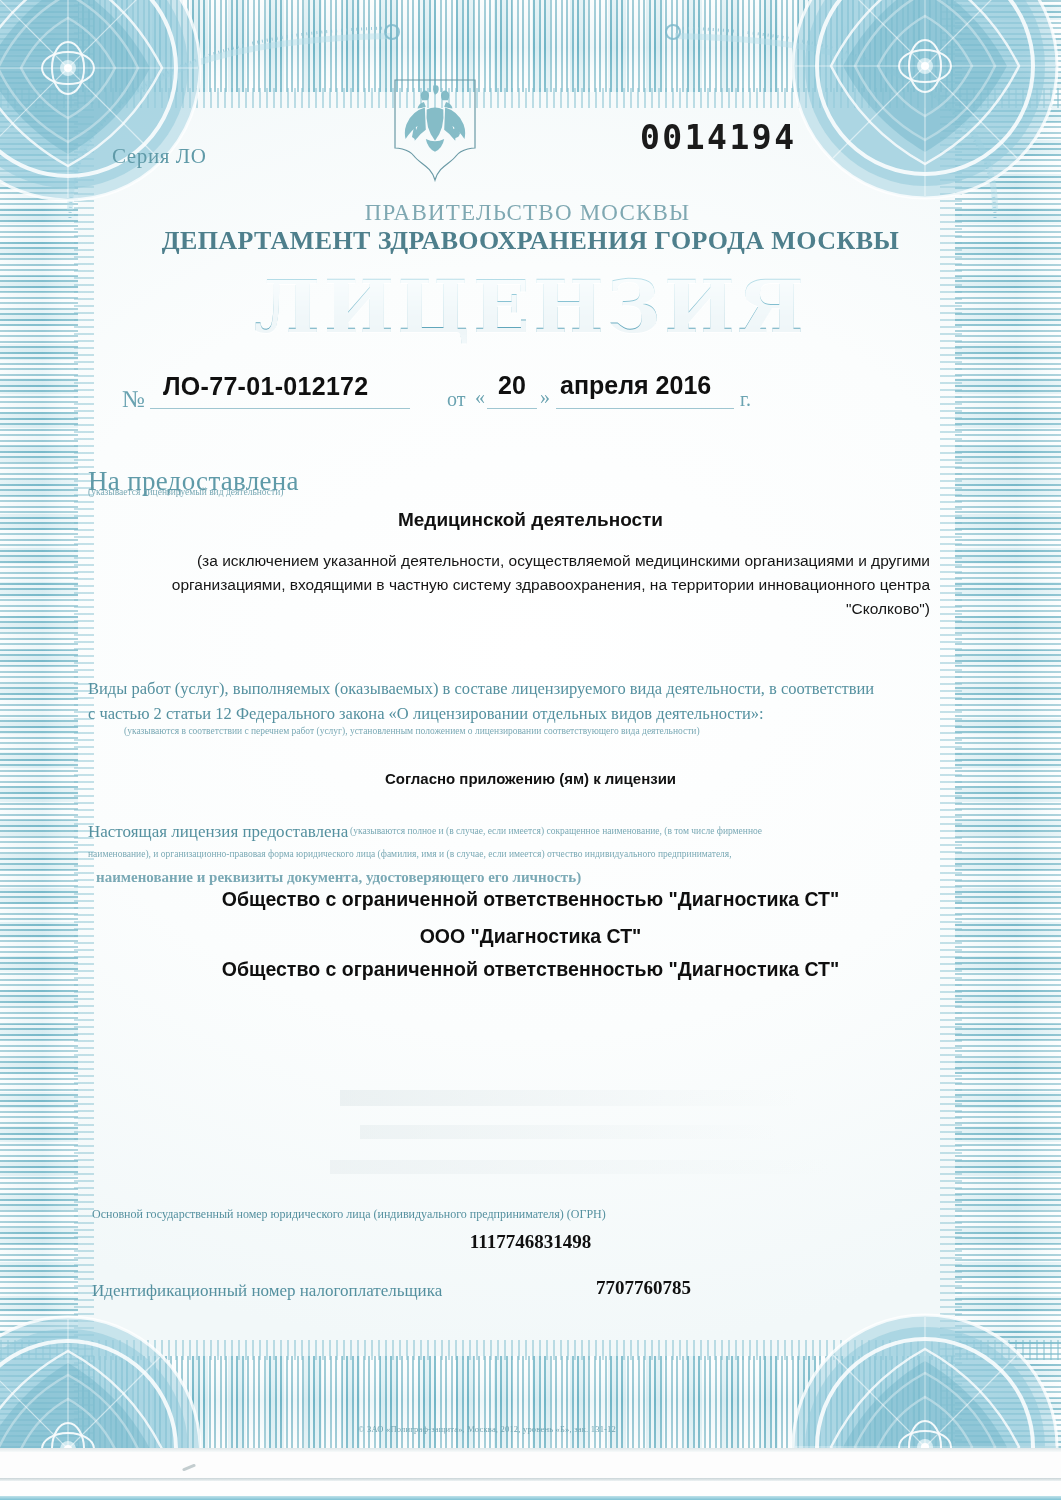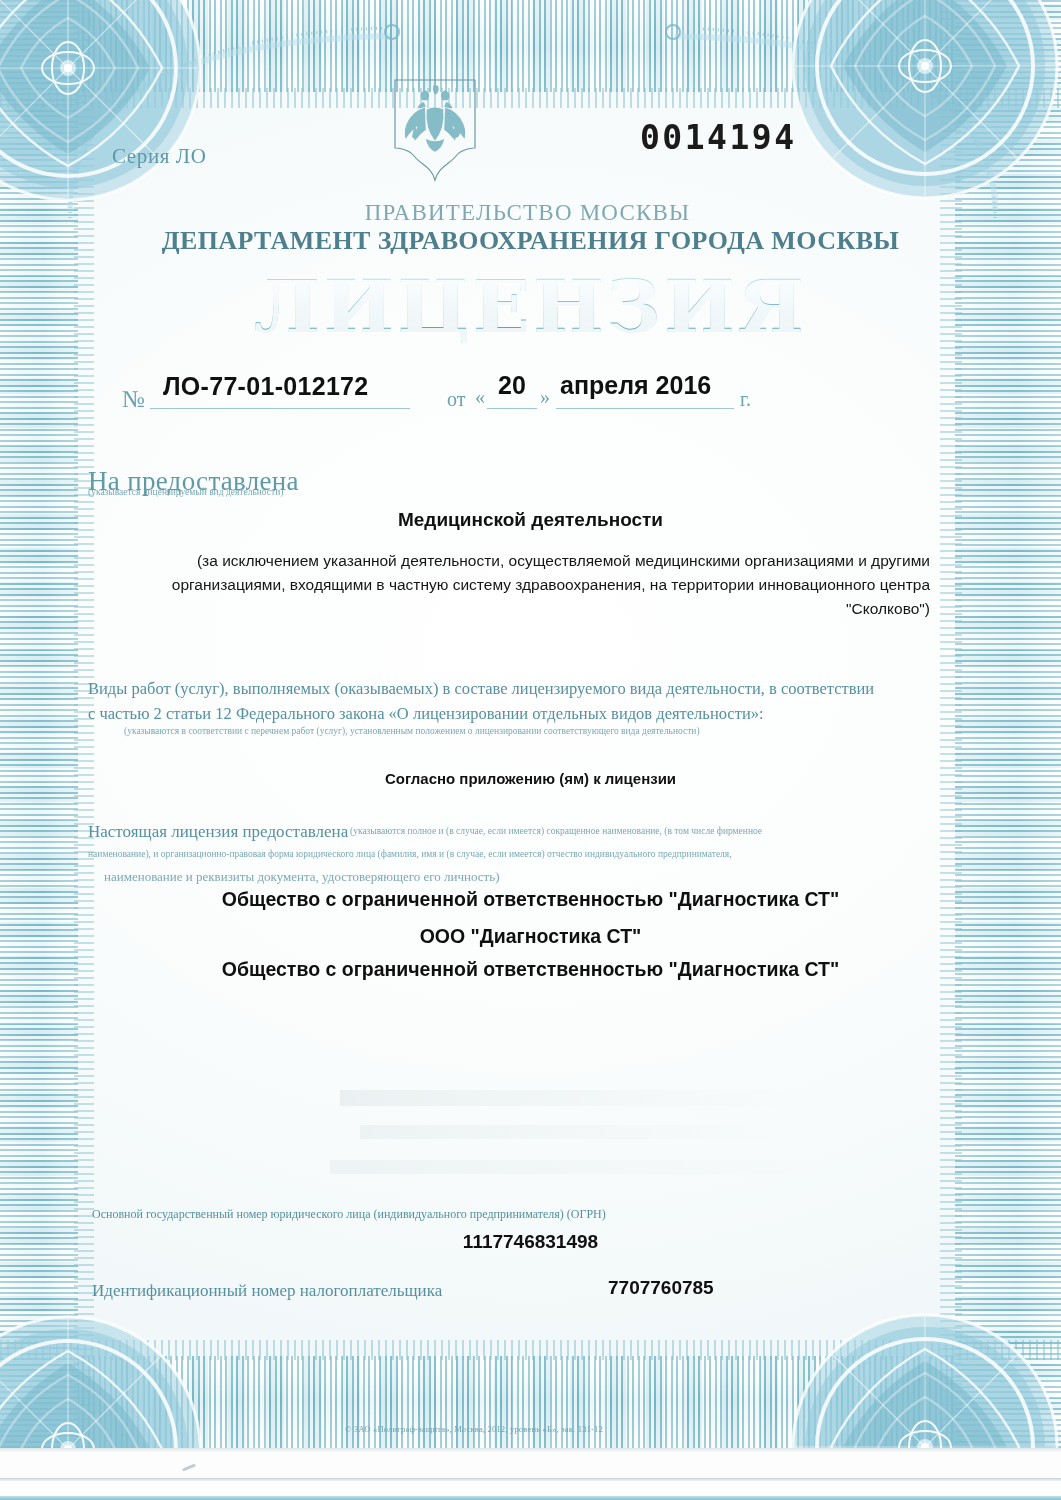--- a/index.html
+++ b/index.html
@@ -214,22 +214,22 @@
   }
   .granted-hint1{
     position:absolute;left:350px;top:826px;width:530px;
     font-size:9.5px;color:#7aa9b5;
   }
   .granted-hint2{
     position:absolute;left:88px;top:849px;width:795px;
     font-size:9.5px;color:#7aa9b5;
   }
   .granted-hint3{
-    position:absolute;left:104px;top:869px;width:795px;
-    font-size:13px;color:#7aa9b5;
+    position:absolute;left:96px;top:869px;width:795px;
+    font-size:15px;color:#7aa9b5;font-weight:bold;
   }
 
   .org-full, .org-short, .org-full2{
     position:absolute;left:0;width:1061px;text-align:center;
     font-family:"Liberation Sans",sans-serif;font-weight:700;color:#0f0f0f;
   }
   .org-full{top:888px;font-size:19.5px;}
   .org-short{top:925px;font-size:19.5px;}
   .org-full2{top:958px;font-size:19.5px;}
 
@@ -240,34 +240,34 @@
     letter-spacing:.5px;pointer-events:none;user-select:none;
   }
 
   
   .ogrn-lbl{
     position:absolute;left:92px;top:1207px;
     font-family:"Liberation Serif",serif;font-size:12px;color:#54909f;
   }
   .ogrn-val{
     position:absolute;left:0;top:1231px;width:1061px;text-align:center;
-    font-family:Liberation Sans, sans-serif;font-size:19px;font-weight:700;color:#101010;
+    font-family:Liberation Serif, serif;font-size:19px;font-weight:700;color:#101010;
   }
   .inn-lbl{
     position:absolute;left:92px;top:1281px;
     font-family:"Liberation Serif",serif;font-size:17px;color:#54909f;
   }
   .inn-val{
     position:absolute;left:596px;top:1277px;
-    font-family:Liberation Sans, sans-serif;font-size:19px;font-weight:700;color:#101010;margin-left:12px;
+    font-family:Liberation Serif, serif;font-size:19px;font-weight:700;color:#101010;
   }
 
   .printer{
     position:absolute;left:0;top:1424px;width:948px;text-align:center;
-    font-family:"Liberation Serif",serif;font-size:8.5px;color:#6fa3b0;letter-spacing:.2px;
+    font-family:"Liberation Serif",serif;font-size:8.5px;color:#6fa3b0;letter-spacing:.2px;padding-left:13px;
   }
 </style>
 </head>
 <body>
 
 <div id="scan">
 
   <div id="blank">
 
     <div class="band" id="band-top"></div>

